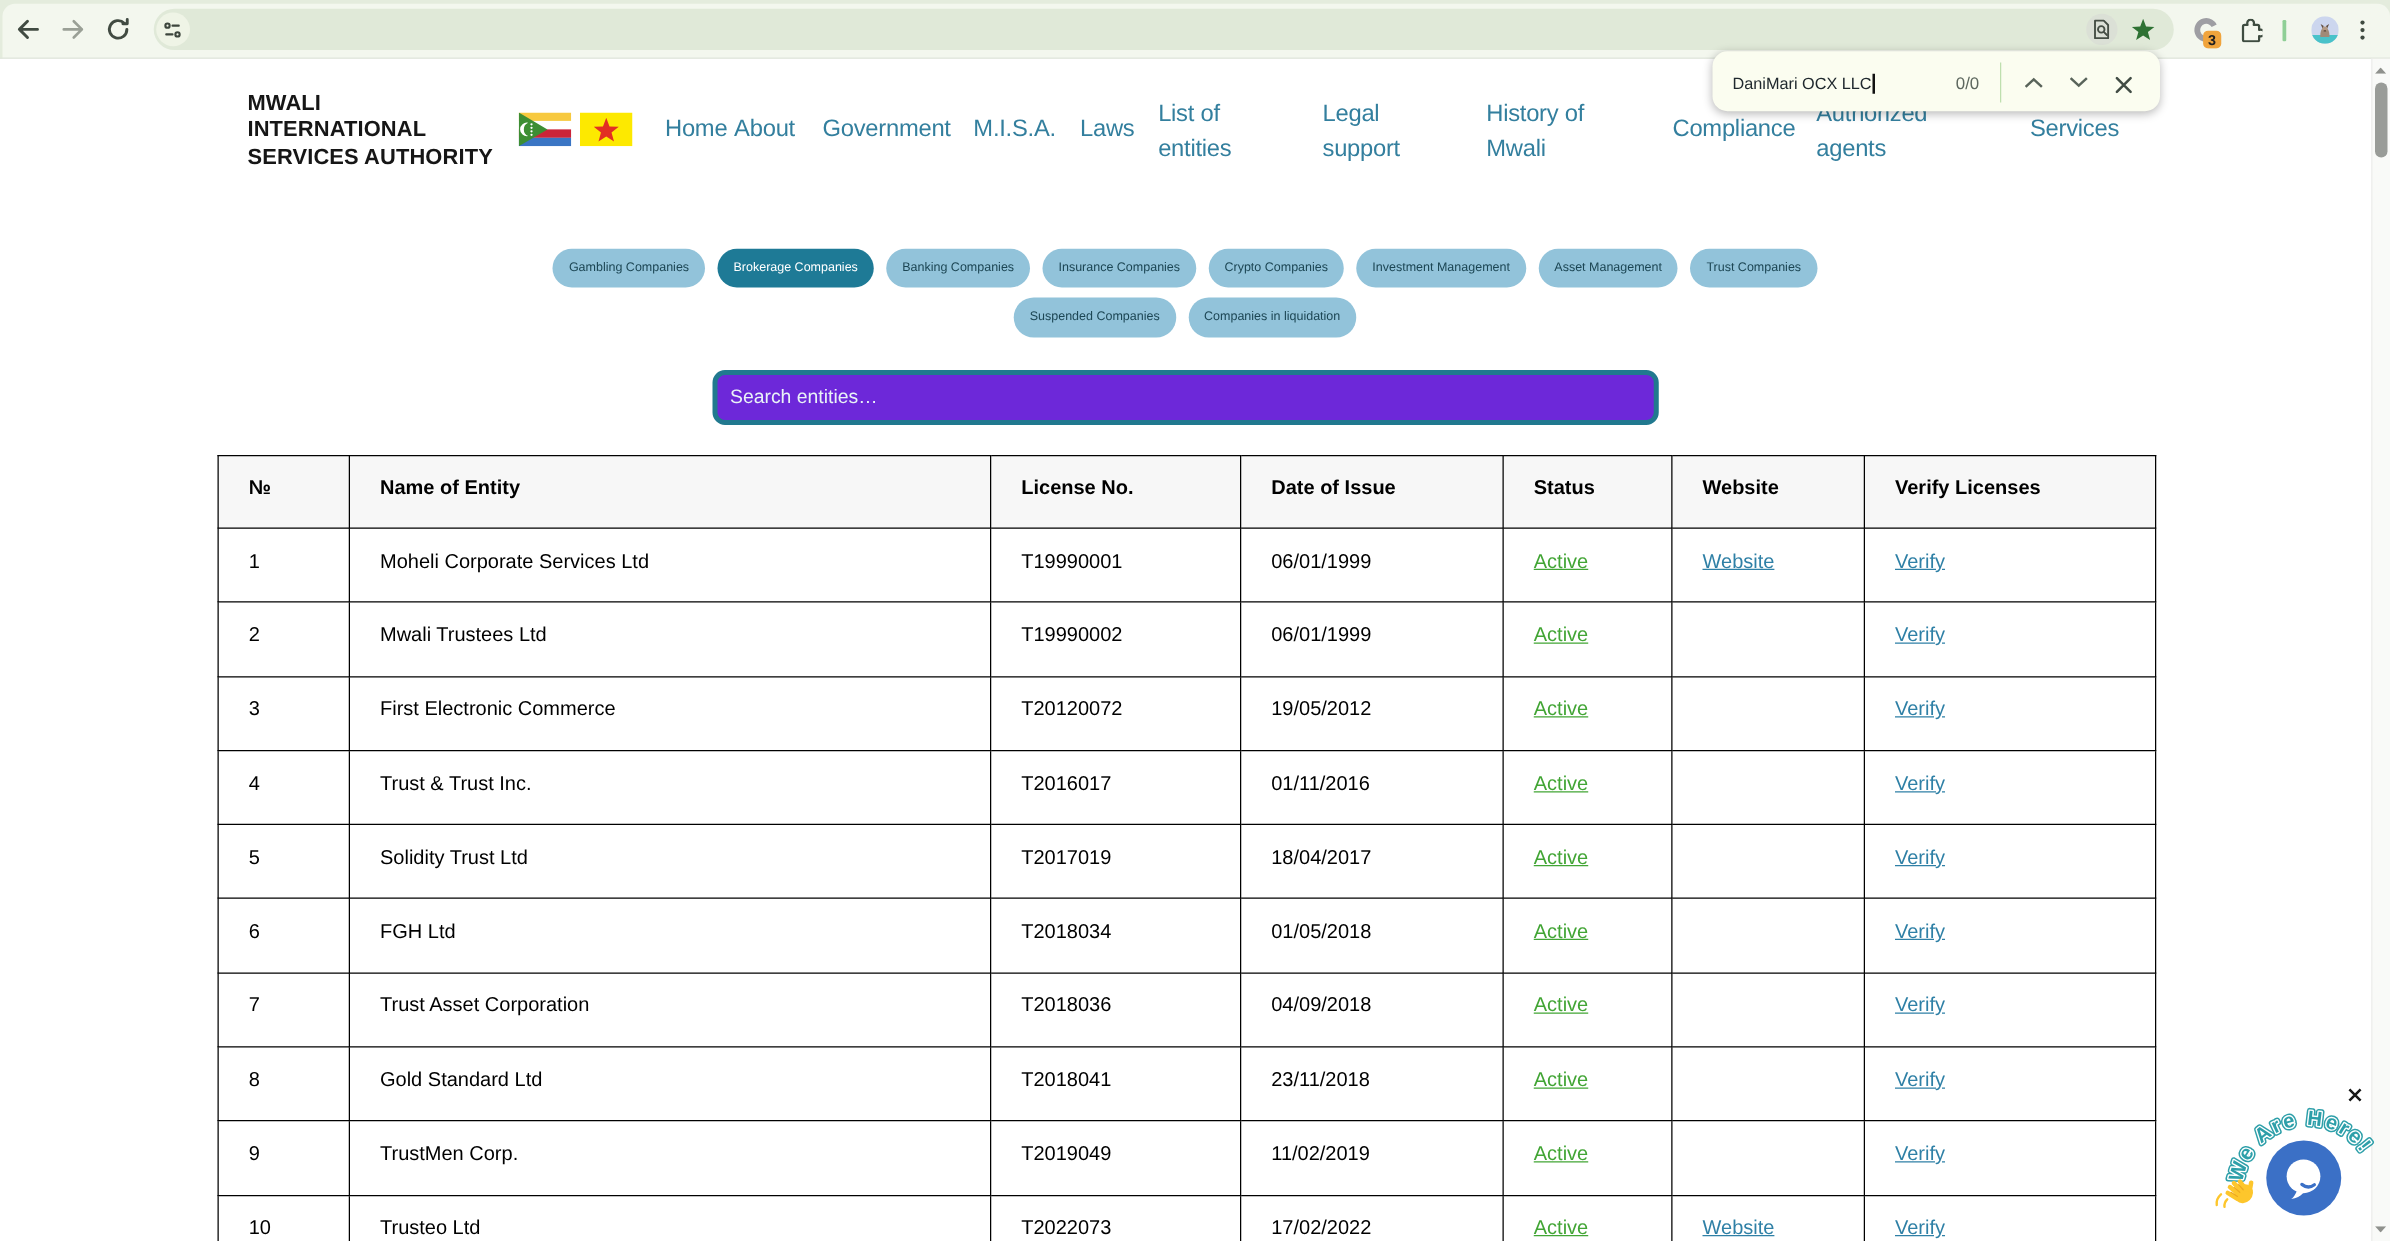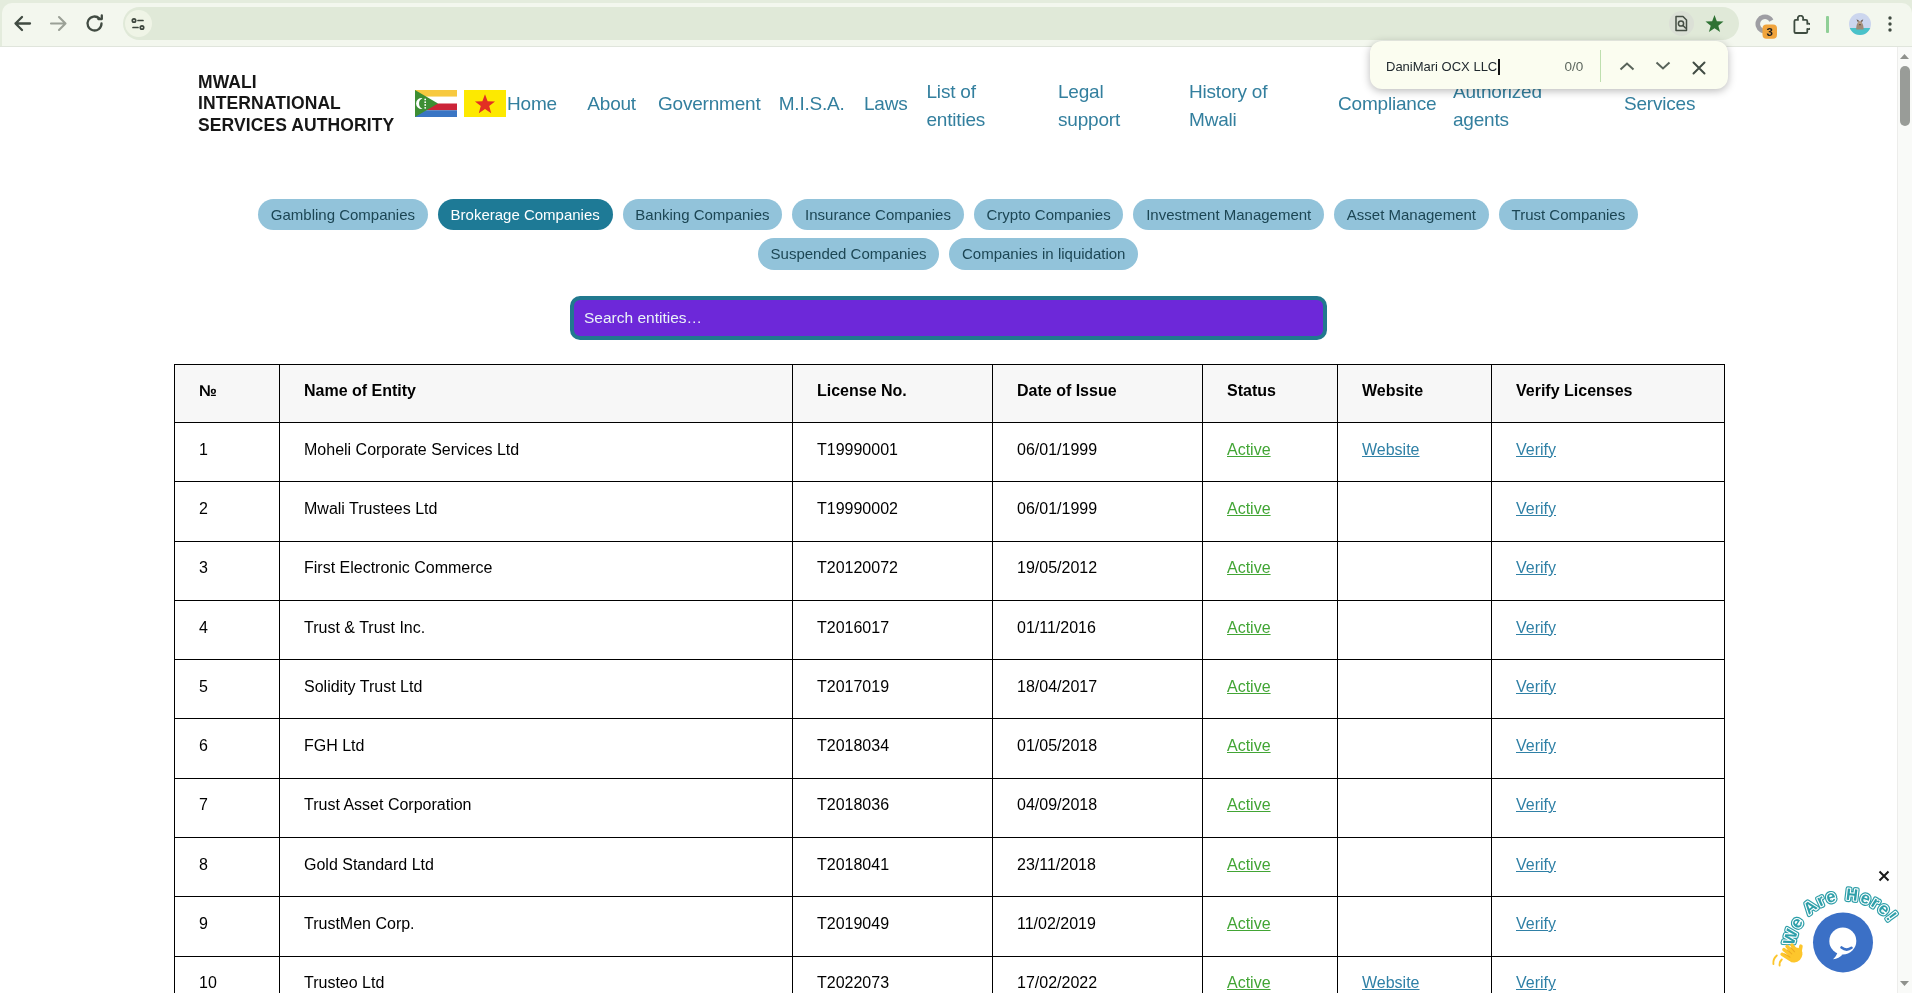--- a/index.html
+++ b/index.html
@@ -21,21 +21,21 @@
 #findtext .cursor { display:inline-block; width:1.5px; height:16px; background:#111; vertical-align:-3.5px; margin-left:1px; }
 #findcount { position:absolute; left:174px; width:60px; text-align:center; top:0; height:49px; line-height:52px; font-size:13.5px; color:#5e685f; }
 #findsep { position:absolute; left:230px; top:9px; width:1px; height:32px; background:#bedfae; }
 
 
 #logo { position:absolute; left:198px; top:71.5px; font-size:17.5px; font-weight:bold; color:#161616; line-height:21.7px; letter-spacing:0.1px; }
 .nav { position:absolute; color:#337f9e; font-size:19px; letter-spacing:-0.2px; line-height:28px; white-space:nowrap; }
 
 
 .pillrow { position:absolute; left:0; width:1896px; display:flex; justify-content:center; gap:10px; }
-.pill { height:31px; line-height:31px; padding:0 12.75px; border-radius:16px; background:#92c3da; color:#1c4654; font-size:15px; white-space:nowrap;text-align:right; }
+.pill { height:31px; line-height:31px; padding:0 12.75px; border-radius:16px; background:#92c3da; color:#1c4654; font-size:10px; white-space:nowrap;text-align:right; }
 .pill.sel { background:#1e7a96; color:#fff; }
 #pillrow1 { top:199px; }
 #pillrow2 { top:238px; }
 #pillrow2 .pill { height:32px; line-height:32px; }
 
 
 #search { position:absolute; left:570px; top:296px; width:757px; height:44px; border:4.5px solid #21798f; border-radius:10px; background:#6d28d9; }
 #search span { position:absolute; left:10px; top:0; height:35px; line-height:36px; font-size:15.5px; color:#e9f3f7; }
 
 
@@ -148,21 +148,21 @@
       <circle cx="10.2" cy="12.2" r="0.9"></circle>
       <circle cx="10.2" cy="15" r="0.9"></circle>
       <circle cx="10.2" cy="17.8" r="0.9"></circle>
     </g>
 </svg>
 <svg class="abs" style="left:464px;top:90px" width="42" height="27" viewBox="0 0 42 27">
   <rect width="42" height="27" fill="#fde900"></rect>
   <path d="M21 4.2l2.62 6.93 7.4 0.33-5.8 4.63 2 7.14-6.22-4.12-6.22 4.12 2-7.14-5.8-4.63 7.4-0.33z" fill="#e22f23"></path>
 </svg>
 
-<div class="nav" style="left:507px;top:90px">Home</div>
+<div class="nav" style="left:532px;top:90px">Home</div>
 <div class="nav" style="left:587.3px;top:90px">About</div>
 <div class="nav" style="left:658px;top:90px">Government</div>
 <div class="nav" style="left:778.7px;top:90px">M.I.S.A.</div>
 <div class="nav" style="left:864px;top:90px">Laws</div>
 <div class="nav" style="left:926.5px;top:78.4px">List of<br>entities</div>
 <div class="nav" style="left:1058px;top:78.4px">Legal<br>support</div>
 <div class="nav" style="left:1189px;top:78.4px">History of<br>Mwali</div>
 <div class="nav" style="left:1338px;top:90px">Compliance</div>
 <div class="nav" style="left:1453px;top:78.4px">Authorized<br>agents</div>
 <div class="nav" style="left:1624px;top:90px">Services</div>

